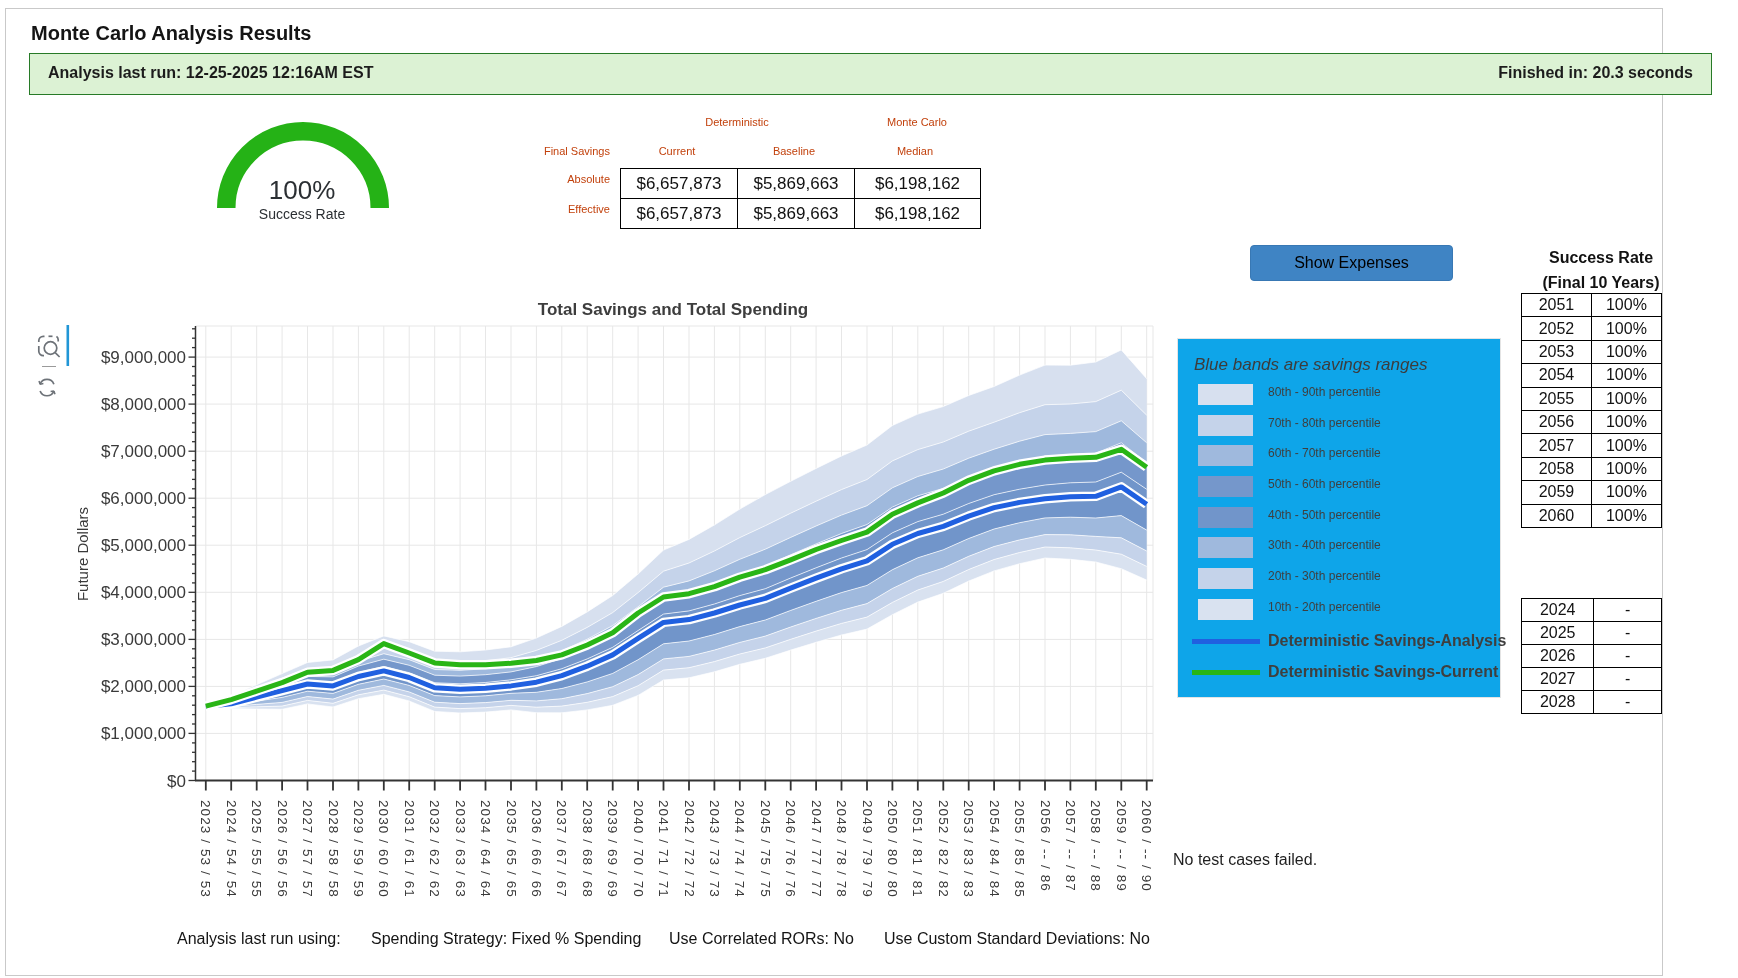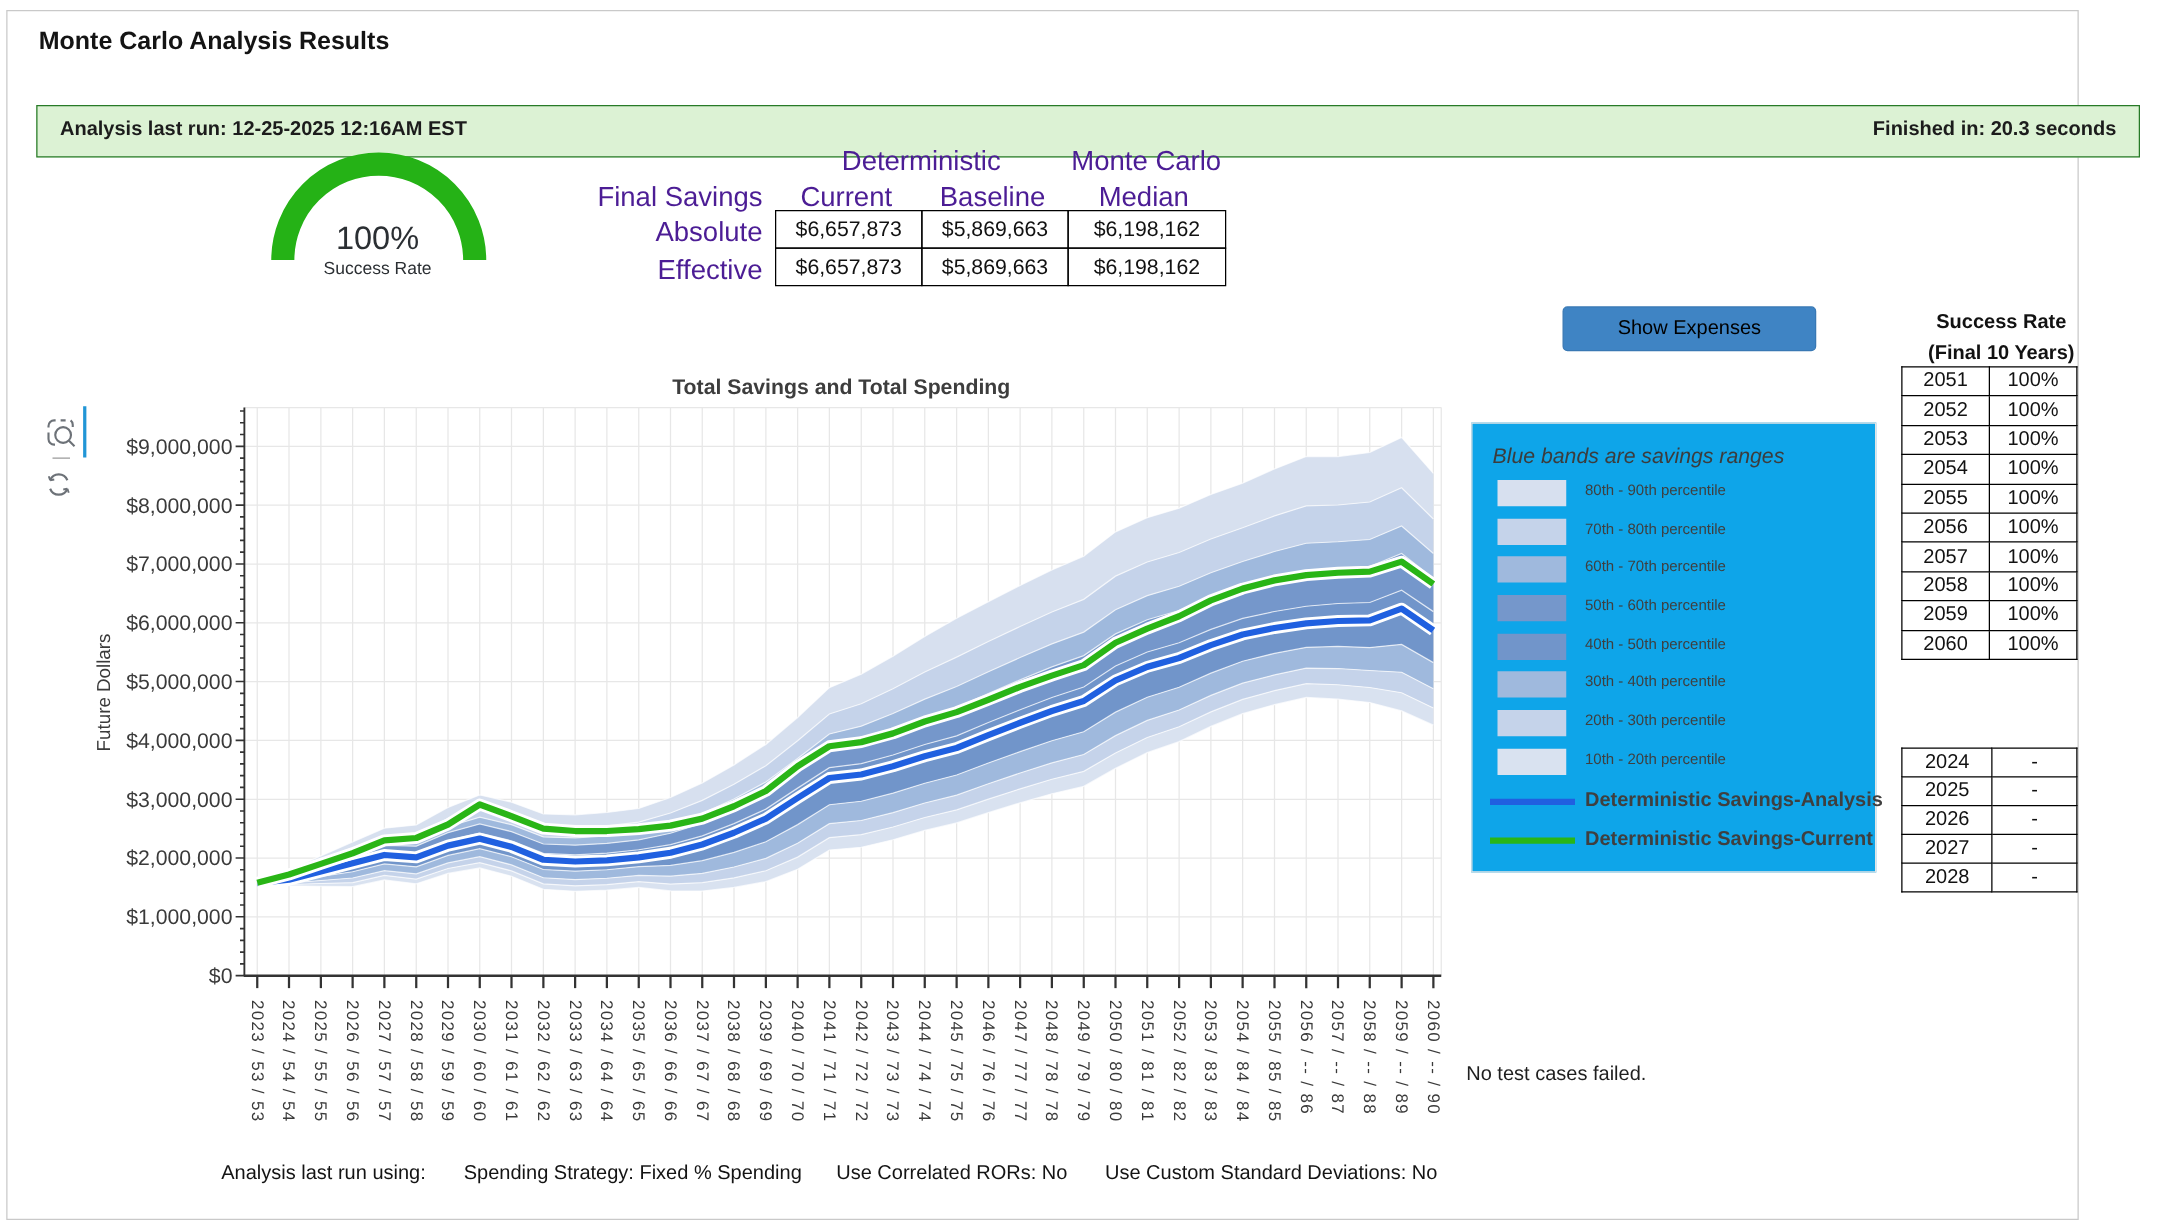--- a/index.html
+++ b/index.html
@@ -1,24 +1,24 @@
 <!DOCTYPE html>
 <html><head><meta charset="utf-8">
 <style>
 * { margin:0; padding:0; box-sizing:border-box; }
 html,body { width:1738px; height:978px; background:#fff; font-family:"Liberation Sans",sans-serif; color:#1b1b1b; }
 #page { position:absolute; left:5px; top:8px; width:1658px; height:968px; border:1px solid #c9c9c9; background:#fff; }
 .abs { position:absolute; }
 #title { left:25px; top:13px; font-size:20px; font-weight:bold; color:#141414; }
-#banner { left:23px; top:44px; width:1683px; height:42px; background:#dcf2d4; border:1.5px solid #277a27;margin-top:31px; }
+#banner { left:23px; top:44px; width:1683px; height:42px; background:#dcf2d4; border:1.5px solid #277a27; }
 #banner .l { position:absolute; left:18px; top:10px; font-size:16px; font-weight:bold; color:#1c1c1c; }
 #banner .r { position:absolute; right:18px; top:10px; font-size:16px; font-weight:bold; color:#1c1c1c; }
 #g100 { left:250px; top:166px; width:92px; text-align:center; font-size:26px; color:#2b2f33; }
 #gsr  { left:245px; top:197px; width:102px; text-align:center; font-size:14px; color:#2b2f33; }
-.hdr { position:absolute; font-size:22px; color:#4c1d95; width:170px; }
+.hdr { position:absolute; font-size:11px; color:#c2410c; width:170px; }
 .ctr { text-align:center; }
 .rgt { text-align:right; }
 .tcell { position:absolute; border:1px solid #000; text-align:center; font-size:17px; color:#111; }
 #taxrow { left:592px; top:236px; width:400px; text-align:center; font-size:16px; color:#161616; }
 #taxrow a { color:#2e6bd4; }
 #btn { left:1244px; top:236px; width:203px; height:36px; background:#3f84c4; border:1px solid #3878b4; border-radius:4px; color:#000000; font-size:16px; text-align:center; line-height:34px; }
 .rhead { text-align:center; font-weight:bold; font-size:16px; color:#121212; line-height:24.5px; }
 table.rt { border-collapse:collapse; font-size:16px; color:#121212; }
 table.rt td { border:1px solid #000; text-align:center; }
 table.rt td.yr { width:78px; height:23.4px; }

